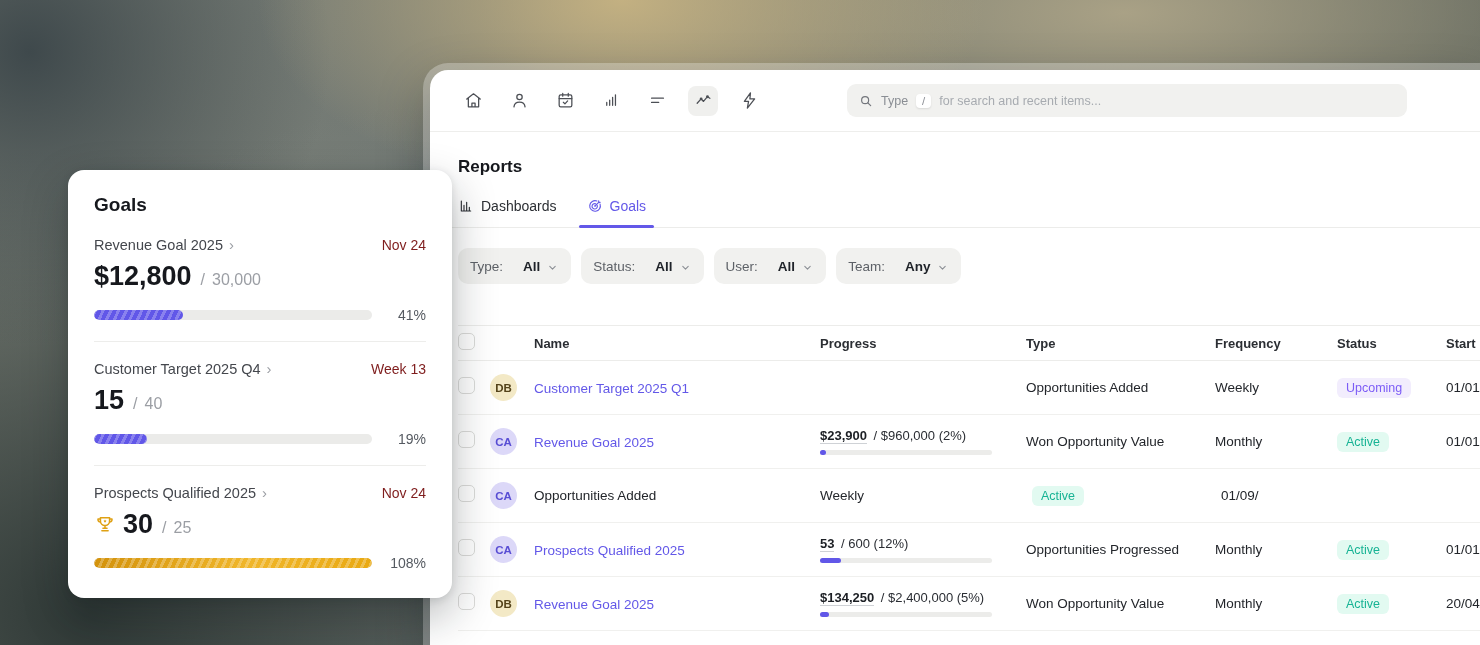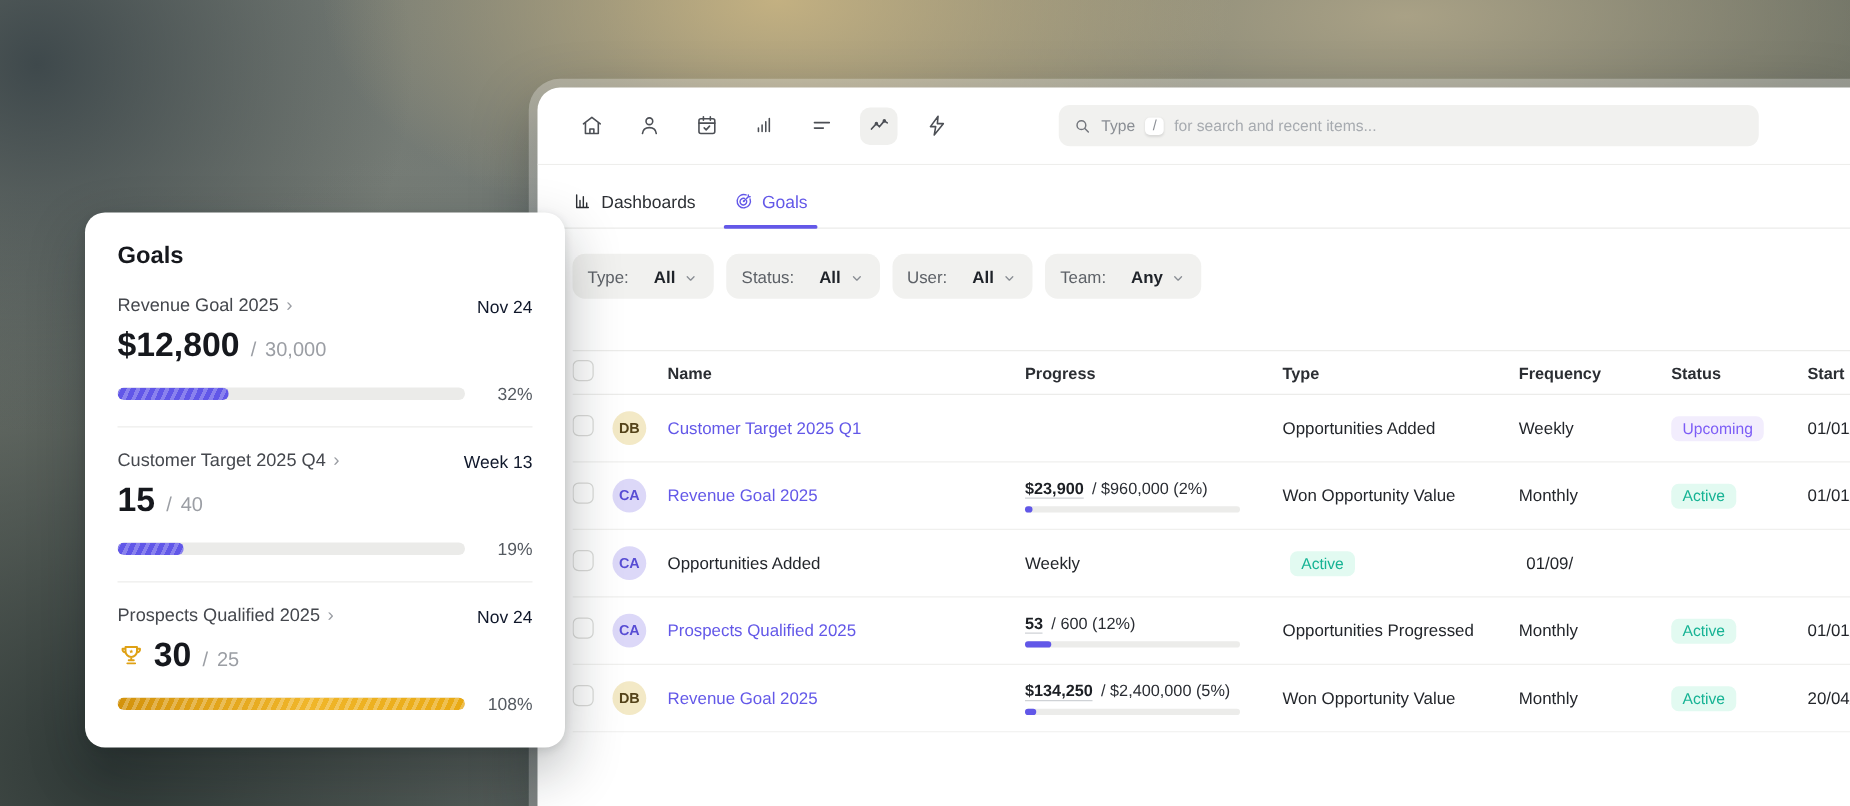--- a/index.html
+++ b/index.html
@@ -80,21 +80,21 @@
   .pfill { height:100%; border-radius:3px; background:#6157e8; min-width:6px; }
 
   
   .goals-card { position:absolute; left:68px; top:170px; width:384px; background:#fff;
     border-radius:16px; padding:24px 26px 27px 26px; z-index:5;
     box-shadow:0 18px 45px rgba(18,24,28,.3), 0 2px 8px rgba(18,24,28,.12); }
   .gc-title { font-size:19px; font-weight:600; color:#16181d; margin-bottom:20px; }
   .g-head { display:flex; align-items:center; font-size:14.5px; }
   .g-name { color:#44474d; cursor:pointer; }
   .g-chev { color:#9b9ea4; margin-left:6px; font-size:15px; }
-  .g-date { margin-left:auto; color:#0f172a; font-size:14px; }
+  .g-date { margin-left:auto; color:#7f1d1d; font-size:14px; }
   .g-val { display:flex; align-items:baseline; margin-top:8px; }
   .g-trophy { display:none; align-self:center; margin-right:7px; }
   .g-trophy svg { width:22px; height:22px; stroke:#dfa114; stroke-width:1.7; fill:none;
     stroke-linecap:round; stroke-linejoin:round; display:block; }
   .goal.has-trophy .g-trophy { display:block; }
   .g-current { font-size:27px; font-weight:600; color:#16181d; }
   .g-slash { color:#9b9ea4; font-size:16px; margin:0 7px 0 9px; }
   .g-total { color:#9b9ea4; font-size:16px; }
   .g-bar { display:flex; align-items:center; margin-top:15px; }
   .g-track { flex:1; height:10px; border-radius:6px; background:#ebebe9; overflow:hidden; }
@@ -161,20 +161,21 @@
         <svg viewBox="0 0 24 24">
             <circle cx="10.5" cy="10.5" r="6"></circle>
             <path d="M15.2 15.2 20 20"></path>
           </svg>
         <span class="s-type">Type</span>
         <span class="s-key">/</span>
         <span class="s-hint">for search and recent items...</span>
       </div>
     </div>
 
+    <h1 class="page-title">Reports</h1>
 
     <div class="tabs">
       <button class="tab">
         <svg viewBox="0 0 24 24">
             <path d="M5 4.5v15h14M9 19V11M13 19V6.5M17 19v-5"></path>
           </svg>
         <span>Dashboards</span>
       </button>
       <button class="tab active">
         <svg viewBox="0 0 24 24">
@@ -316,21 +317,21 @@
     <div class="g-val">
 
       <span class="g-current">$12,800</span>
       <span class="g-slash">/</span>
       <span class="g-total">30,000</span>
     </div>
     <div class="g-bar">
       <div class="g-track">
               <div class="g-fill purple" style="width: 32%;"></div>
             </div>
-      <span class="g-pct">32%</span>
+      <span class="g-pct">41%</span>
     </div>
     <hr class="g-div">
   </section>
 
   <section class="goal">
     <div class="g-head">
       <span class="g-name">Customer Target 2025 Q4</span>
       <span class="g-chev">›</span>
       <span class="g-date">Week 13</span>
     </div>

